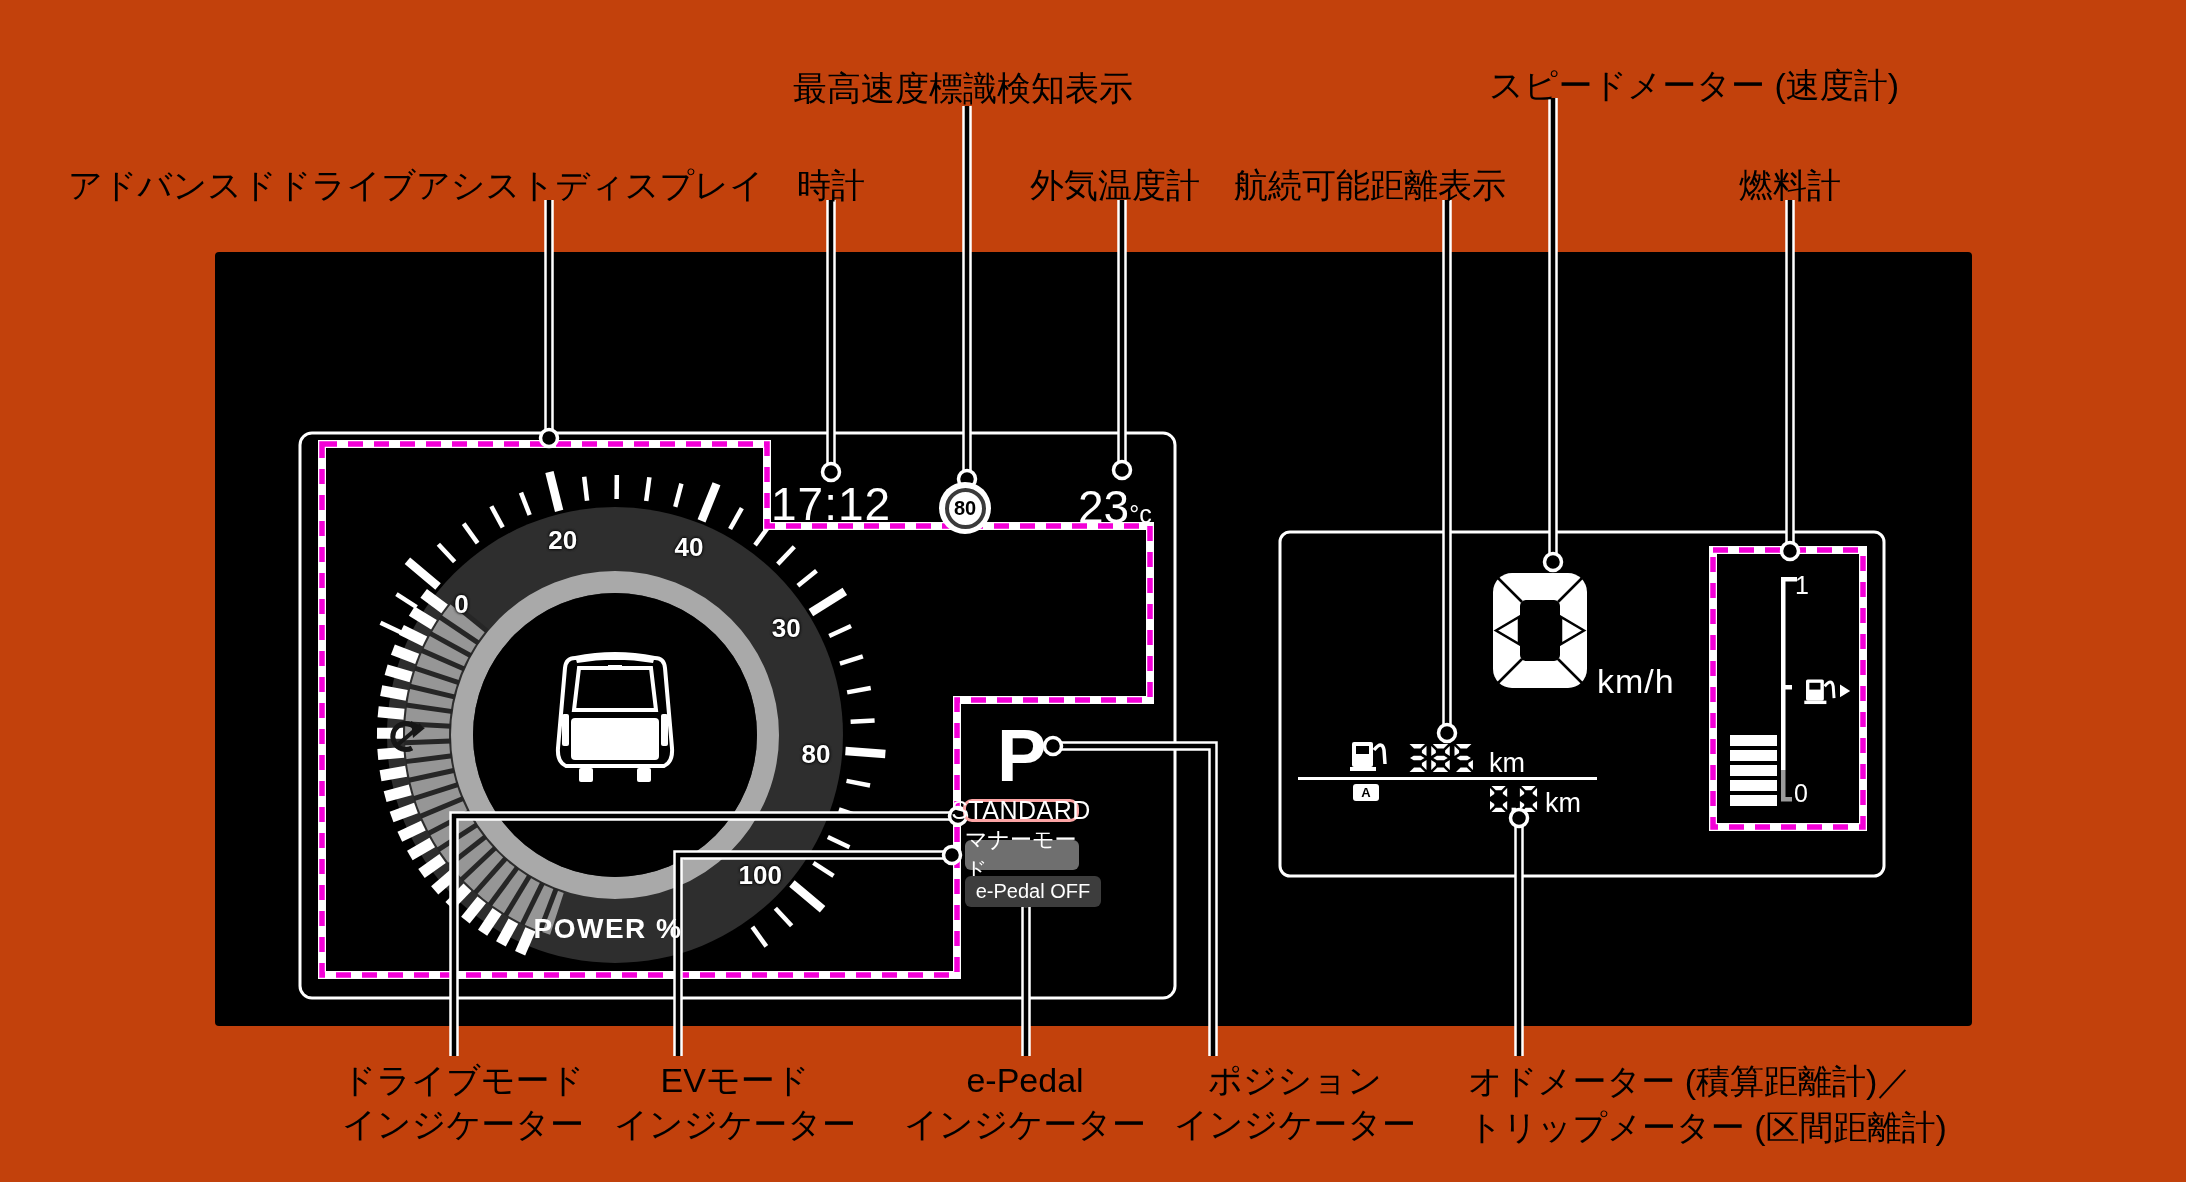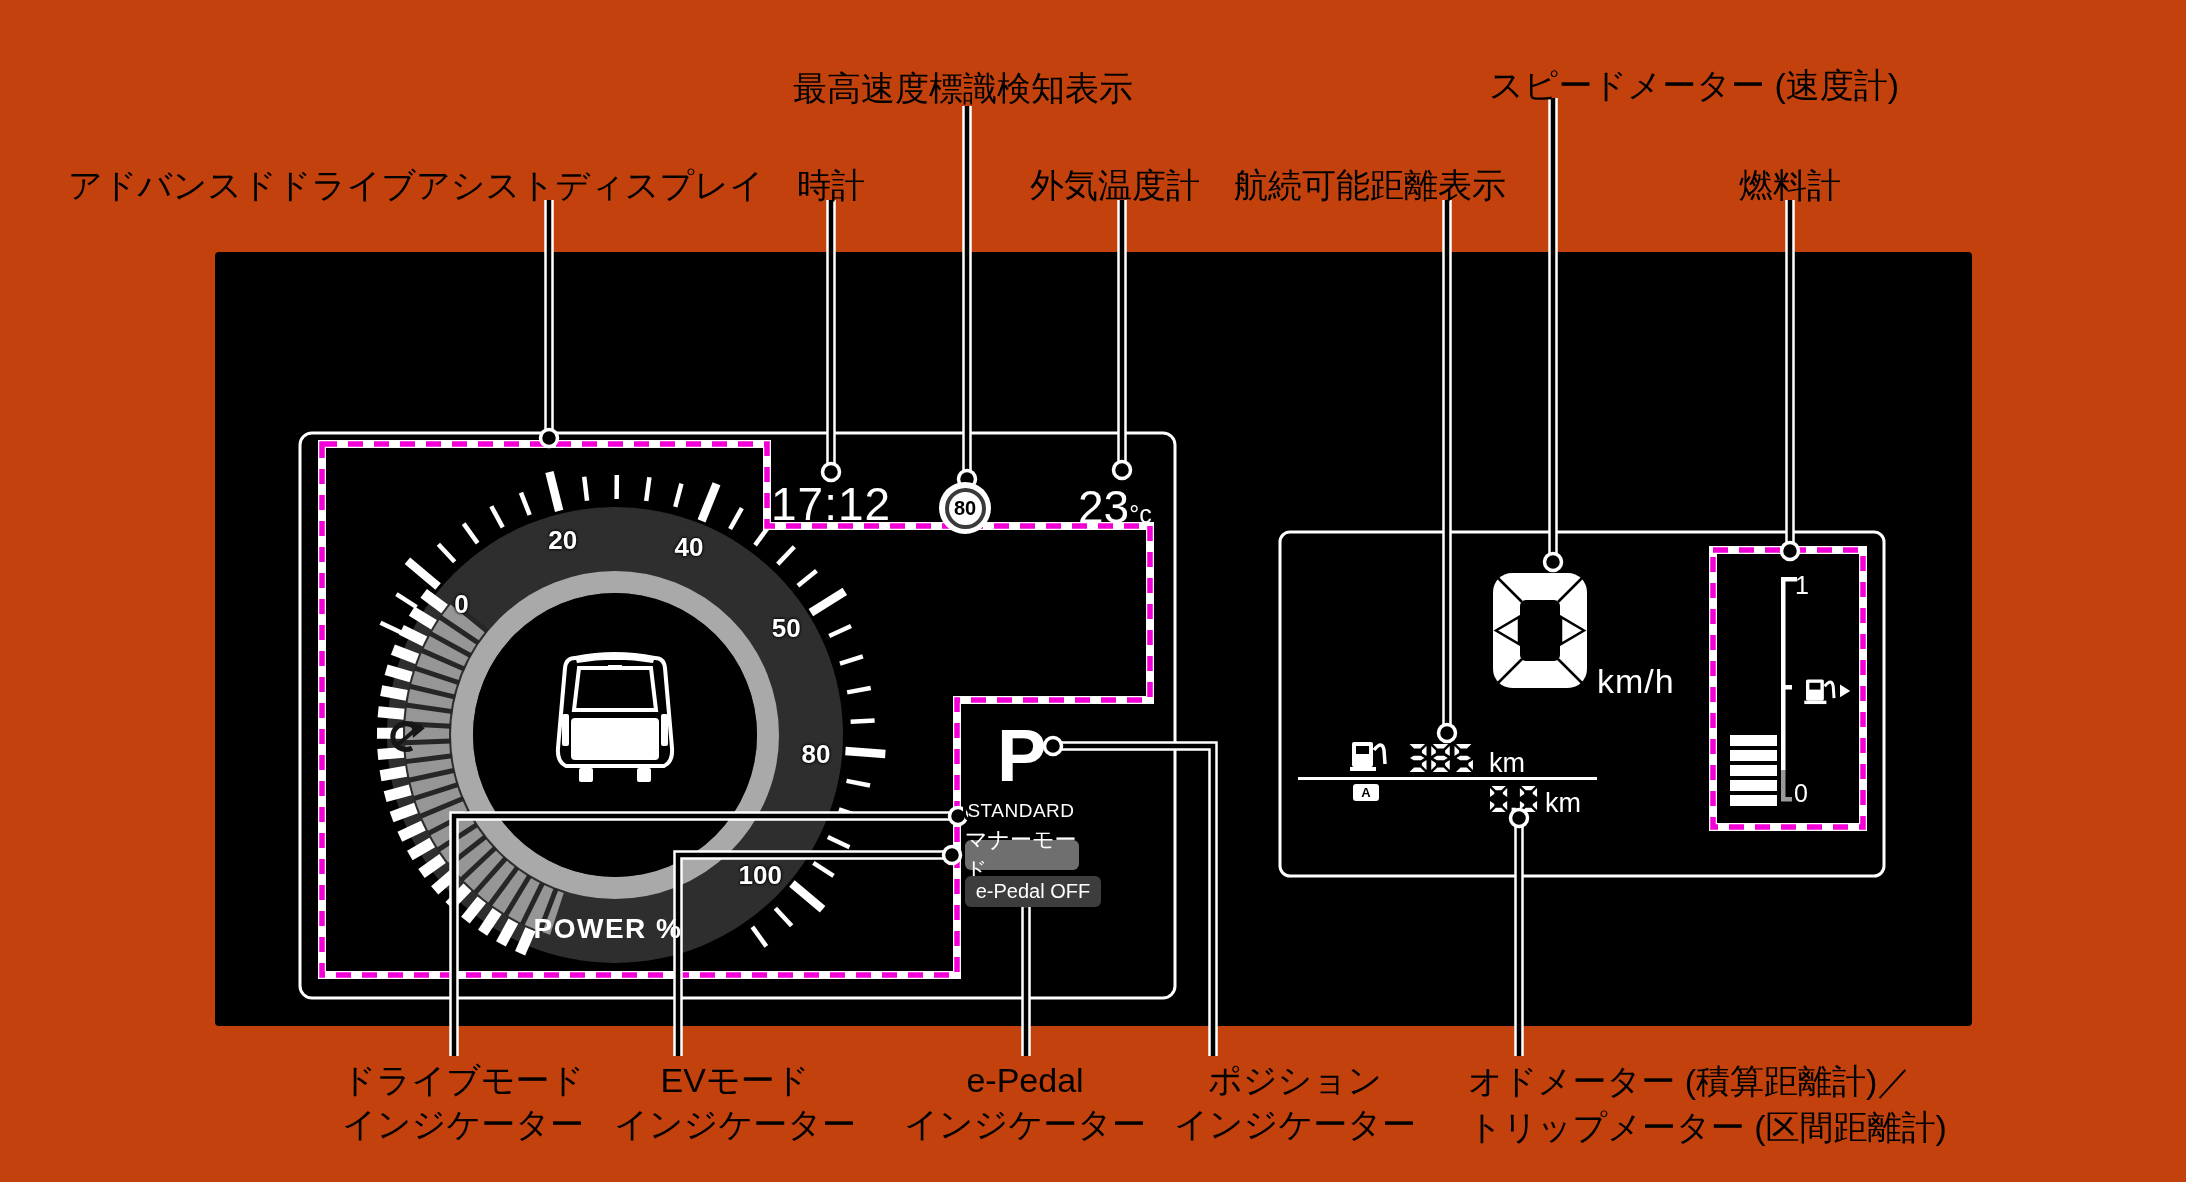--- a/index.html
+++ b/index.html
@@ -10,21 +10,21 @@
   .lbl{position:absolute;font-size:34px;color:#000;white-space:nowrap;}
   .ctr{transform:translateX(-50%);text-align:center;}
   .lbl2{line-height:44px;}
   .odo{line-height:46px;}
   .disp{position:absolute;color:#fff;white-space:nowrap;}
   .clock{font-size:46px;letter-spacing:1px;}
   .temp-main{font-size:46px;text-align:right;}
   .temp-unit{font-size:25px;}
   .pos-p{font-size:74px;font-weight:bold;}
   .badge{position:absolute;display:flex;align-items:center;justify-content:center;color:#fff;box-sizing:border-box;}
-  .badge-standard{left:963px;top:799px;width:116px;height:23px;border:3px solid #000000;border-radius:9px;font-size:19px;letter-spacing:.5px;}
+  .badge-standard{left:963px;top:799px;width:116px;height:23px;border:3px solid #fca5a5;border-radius:9px;font-size:25px;letter-spacing:.5px;}
   .badge-manner{left:965px;top:840px;width:114px;height:30px;background:#6f6f6f;border-radius:6px;font-size:22px;}
   .badge-epedal{left:965px;top:876px;width:136px;height:31px;background:#3d3d3d;border-radius:6px;font-size:20px;}
   .power{font-size:28px;font-weight:bold;letter-spacing:1.5px;transform:translateX(-50%);}
   .kmh{font-size:34px;letter-spacing:1px;}
   .km-s{font-size:27px;}
   .sign{position:absolute;width:52px;height:52px;background:#fff;border-radius:50%;
         display:flex;align-items:center;justify-content:center;}
   .sign-ring{width:41px;height:41px;border:4px solid #3a3a3a;border-radius:50%;display:flex;
         align-items:center;justify-content:center;color:#000;font-weight:bold;font-size:20px;box-sizing:border-box;}
   .abadge{position:absolute;left:1353px;top:784px;width:26px;height:17px;background:#fff;border-radius:3px;
@@ -332,17 +332,17 @@
     <span>A</span>
   </div>
 
   <div class="disp fuel-num" style="left:1795px;top:571px">1</div>
   <div class="disp fuel-num" style="left:1794px;top:779px">0</div>
 
   <div id="gauge-num-layer">
       <div class="gnum" style="left: 461.398px; top: 603.811px;">0</div>
       <div class="gnum" style="left: 562.719px; top: 539.883px;">20</div>
       <div class="gnum" style="left: 689.033px; top: 547.056px;">40</div>
-      <div class="gnum" style="left: 786.306px; top: 627.956px;">50</div>
+      <div class="gnum" style="left: 786.306px; top: 627.956px;">30</div>
       <div class="gnum" style="left: 816.07px; top: 754.361px;">80</div>
       <div class="gnum" style="left: 760.307px; top: 875.321px;">100</div>
     </div>
 </div>
 
 </body></html>

